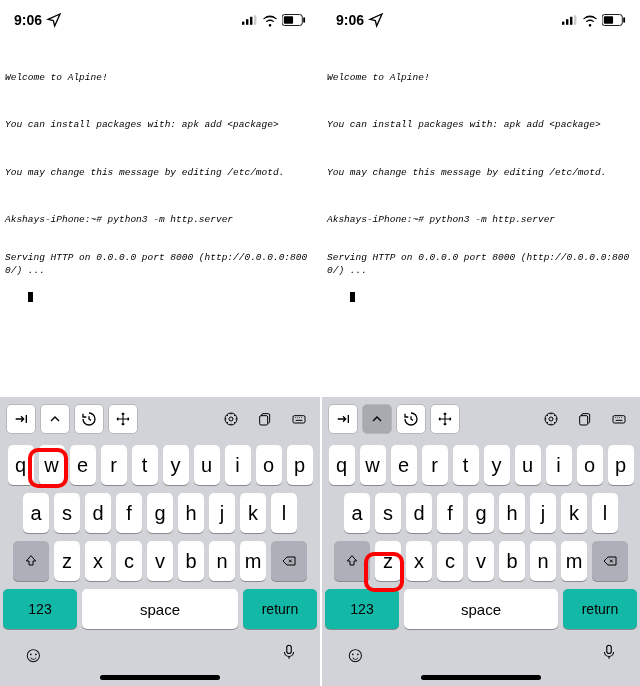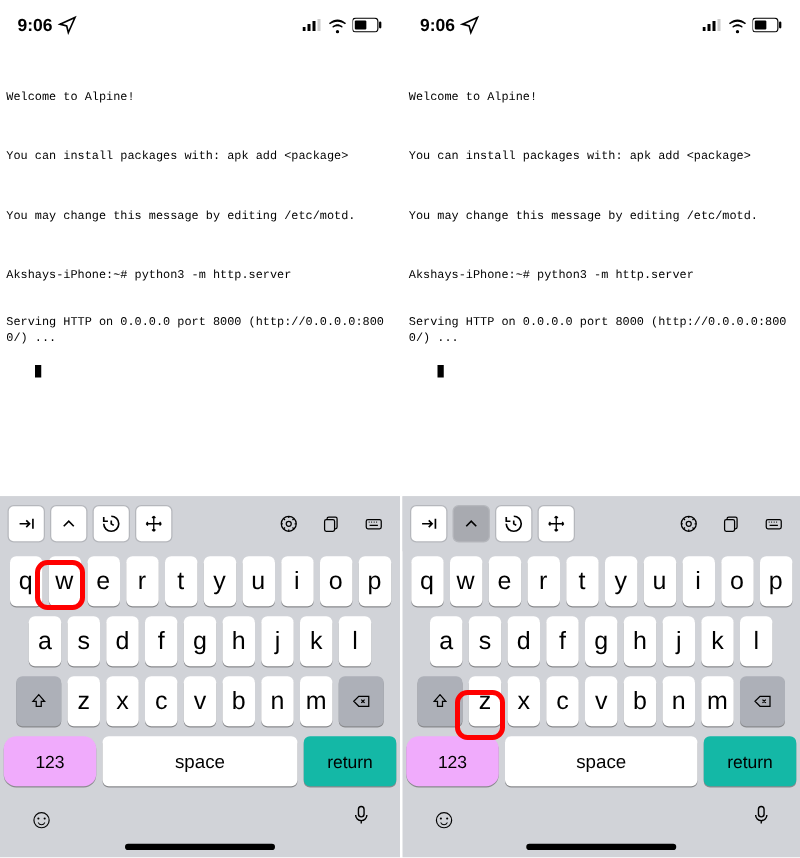--- a/index.html
+++ b/index.html
@@ -17,20 +17,21 @@
     .status-right { display: flex; align-items: center; gap: 4px; }
     .terminal {
       flex: 1;
       padding: 6px 5px;
       font-family: 'Menlo', 'Courier New', monospace;
       font-size: 9.5px;
       line-height: 1.35;
       white-space: pre-wrap;
       word-break: break-all;
       color: #000;
+      font-style: italic;
     }
     .terminal .block { margin-bottom: 9px; }
     .cursor { display: inline-block; width: 5px; height: 10px; background: #000; vertical-align: text-bottom; }
     .keyboard { background: #d1d3d8; padding-bottom: 6px; }
     .toolbar {
       height: 44px;
       display: flex;
       align-items: center;
       padding: 6px;
       gap: 4px;
@@ -57,21 +58,21 @@
       font-size: 20px;
       flex: 1;
     }
     .row1 .key { flex: 0 0 26px; }
     .row2 { padding: 4px 18px; }
     .row2 .key { flex: 0 0 26px; }
     .row3 .key { flex: 0 0 26px; }
     .key.mod { background: #adb0b8; flex: 0 0 36px; font-size: 14px; }
     .key.shift { flex: 0 0 36px; }
     .key.space { flex: 1; font-size: 15px; }
-    .key.num { background: #f0abfc; flex: 0 0 74px; font-size: 14px; border-radius: 10px; }
+    .key.num { background: #14b8a6; flex: 0 0 74px; font-size: 14px; }
     .key.return { background: #14b8a6; flex: 0 0 74px; font-size: 14px; }
     .bottom-row { display: flex; justify-content: space-between; align-items: center; padding: 8px 22px 2px; font-size: 22px; }
     .home-bar { width: 120px; height: 5px; background: #000; border-radius: 3px; margin: 4px auto 0; }
     .highlight {
       position: absolute;
       border: 4px solid #ff0000;
       border-radius: 10px;
       pointer-events: none;
     }
     .ico { width: 16px; height: 16px; }

